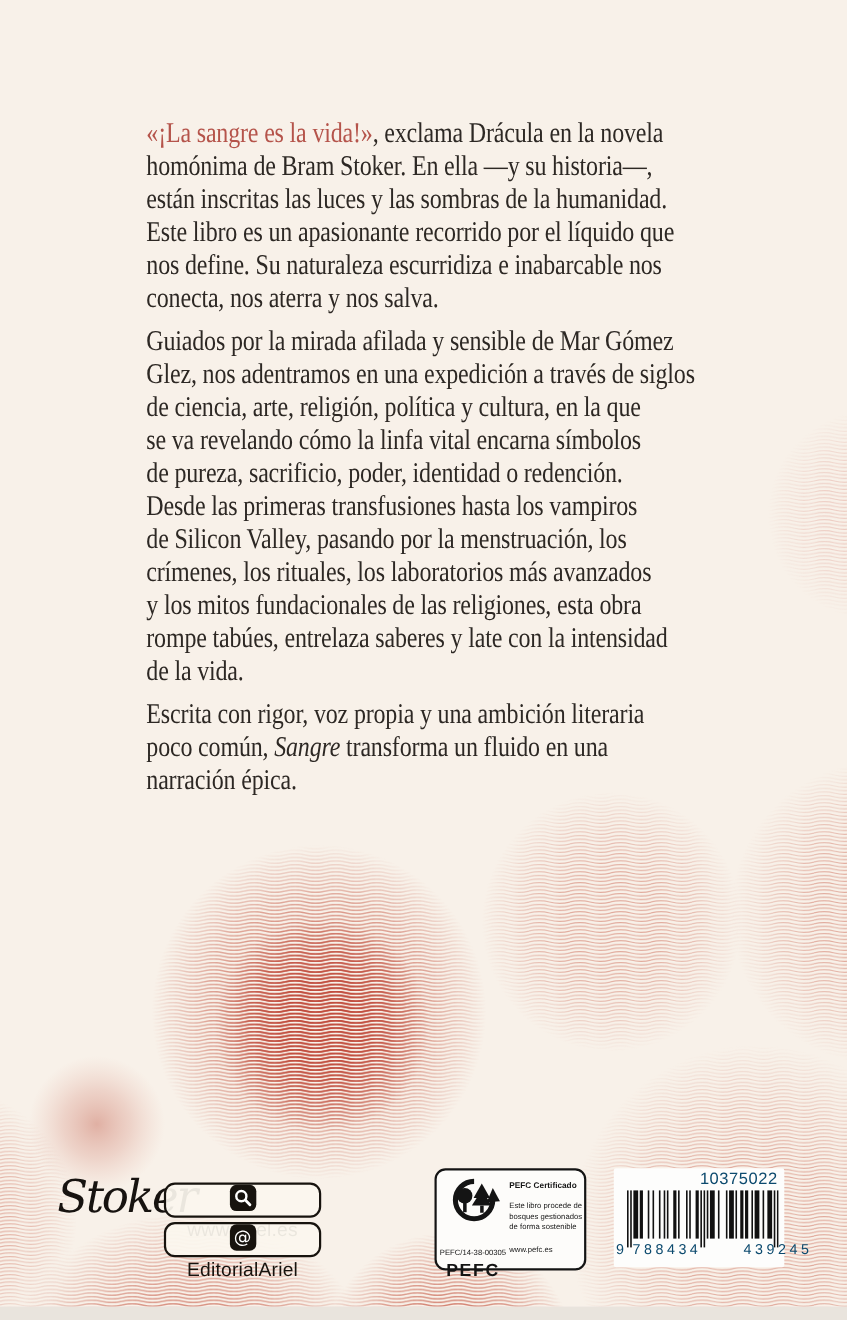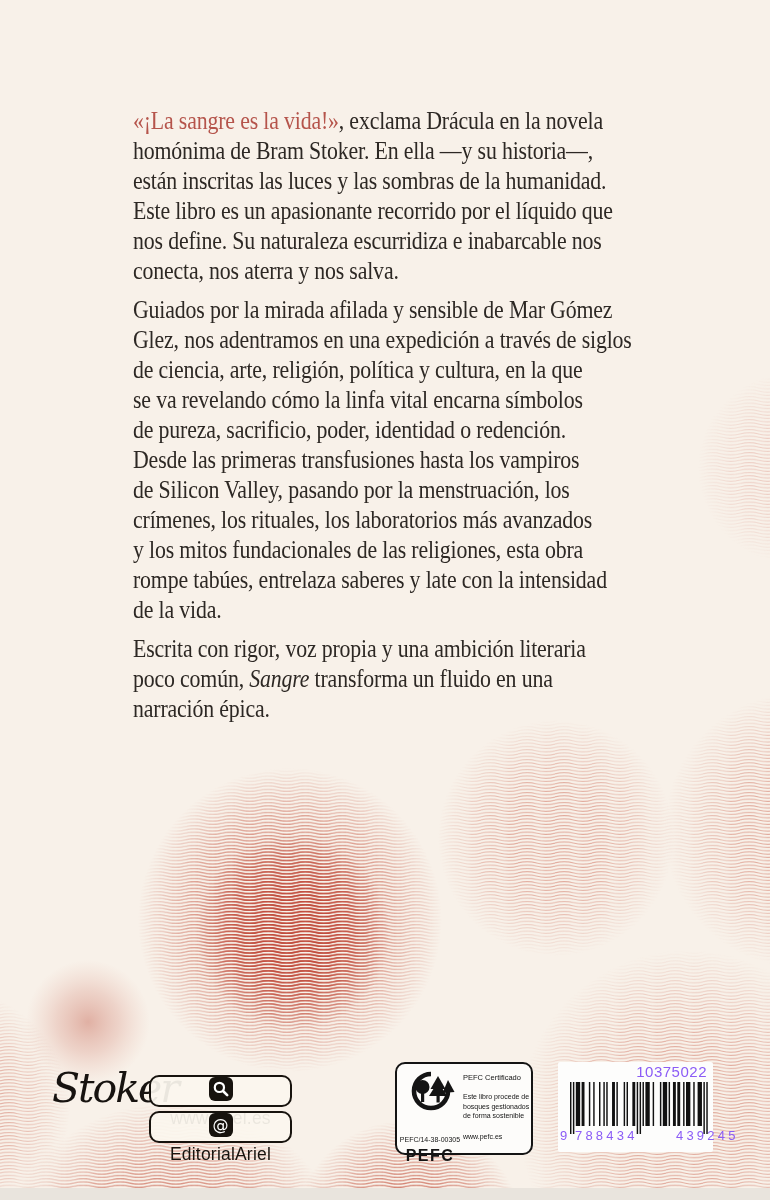--- a/index.html
+++ b/index.html
@@ -27,26 +27,26 @@
   .badge .lbl{font-family:"Liberation Sans",sans-serif;font-size:17.5px;color:#17130e;
               letter-spacing:0.2px;padding-bottom:1px;}
   
   .pefc{position:absolute;left:395px;top:1062px;width:138px;height:93px;z-index:3;box-sizing:border-box;
         background:#fdfcfa;border:2.5px solid #141414;border-radius:10px;
         font-family:"Liberation Sans",sans-serif;color:#141414;}
   .pefc-logo{position:absolute;left:8px;top:5px;}
   .pefc-brand{position:absolute;left:6px;top:50px;width:54px;text-align:center;
               font-weight:700;font-size:16px;letter-spacing:1.5px;margin-top:33px;}
   .pefc-code{position:absolute;left:2px;top:72px;width:62px;text-align:center;font-size:7px;}
-  .pefc-title{position:absolute;left:66px;top:9px;font-size:7.5px;font-weight:400;}
+  .pefc-title{position:absolute;left:66px;top:9px;font-size:7.5px;font-weight:700;}
   .pefc-body{position:absolute;left:66px;top:28px;font-size:7px;line-height:9.5px;}
   .pefc-url{position:absolute;left:66px;top:69px;font-size:7px;}
   
   .bcbox{position:absolute;left:558px;top:1062px;width:155px;height:90px;z-index:3;
-         background:#fdfdfc;border-radius:2px;font-family:"Liberation Sans",sans-serif;color:#8b5cf6;}
+         background:#fdfdfc;border-radius:2px;font-family:"Liberation Sans",sans-serif;color:#0c4a6e;}
   .bc-num{position:absolute;right:6px;top:1px;font-size:15px;letter-spacing:0.5px;}
   .bc-svg{position:absolute;left:4px;top:20px;}
   .bc-d{position:absolute;top:66px;font-size:13px;}
   .bc-first{left:2px;}
   .bc-left{left:17px;letter-spacing:3.2px;}
   .bc-right{left:85px;letter-spacing:3.2px;margin-left:33px;}
 </style>
 </head>
 <body>
 

